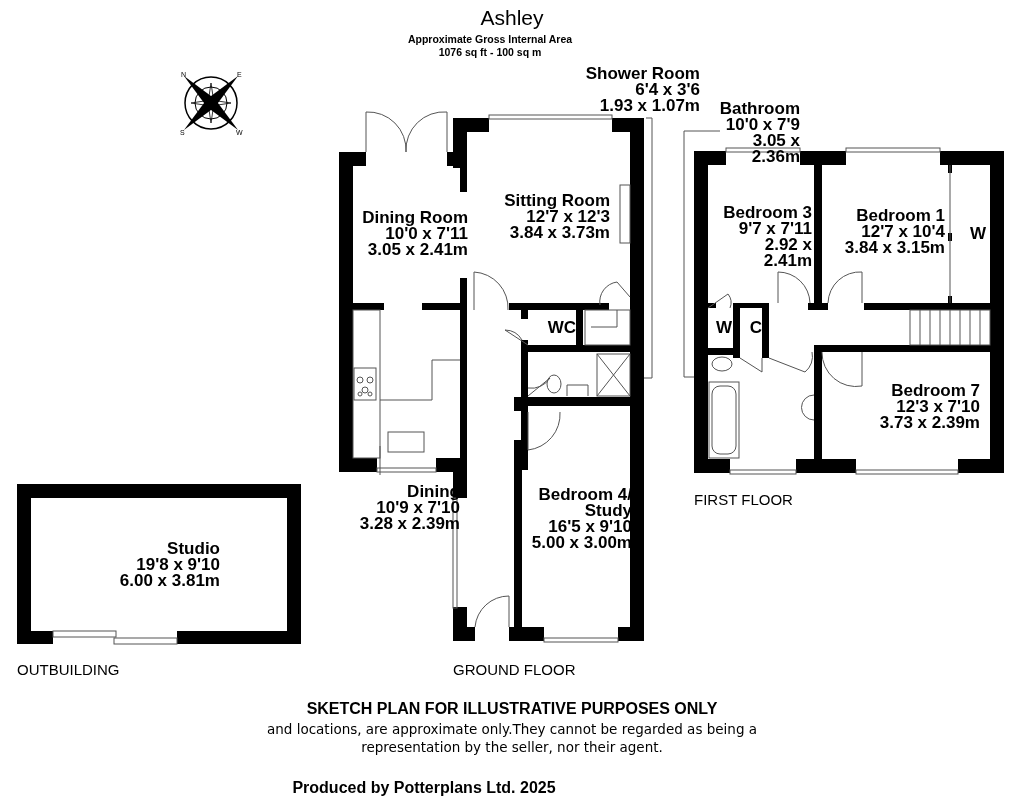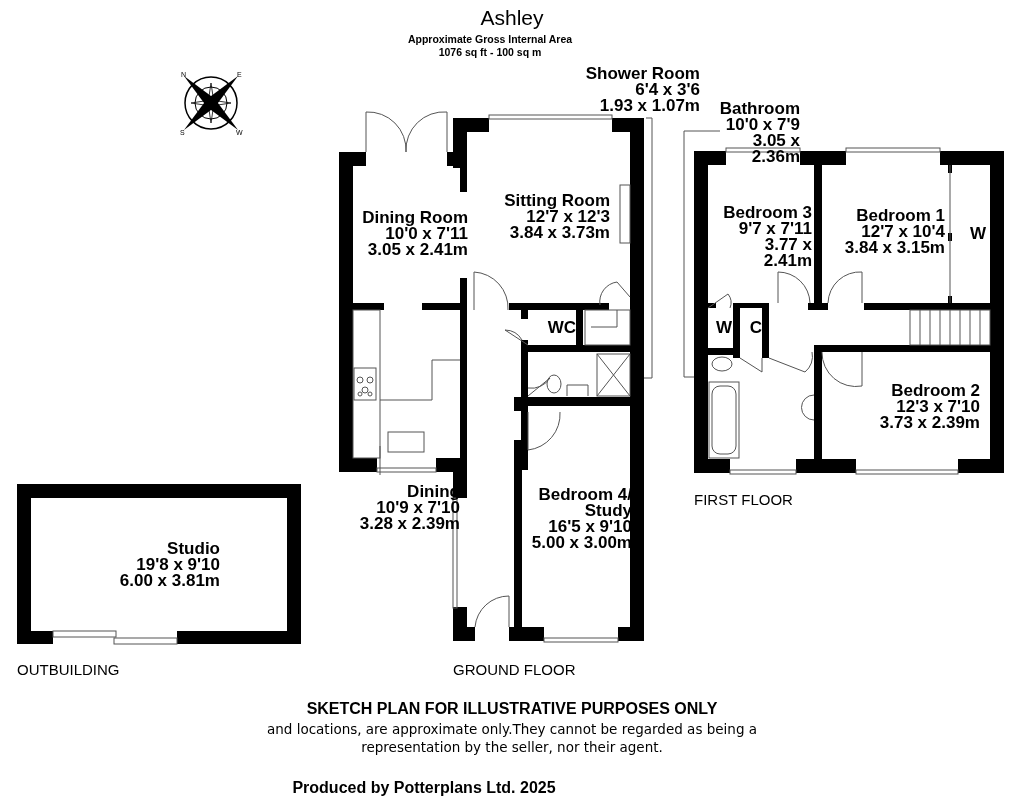--- a/index.html
+++ b/index.html
@@ -229,32 +229,32 @@
 <div class="abs floor" style="left:453px;top:661px">GROUND FLOOR</div>
 
 <div class="abs lbl" style="left:700px;top:101px;width:100px">
   <div>Bathroom</div>
   <div>10'0 x 7'9</div>
   <div>3.05 x 2.36m</div>
 </div>
 <div class="abs lbl" style="left:712px;top:205px;width:100px">
   <div>Bedroom 3</div>
   <div>9'7 x 7'11</div>
-  <div>3.77 x 2.41m</div>
+  <div>2.92 x 2.41m</div>
 </div>
 <div class="abs lbl" style="left:835px;top:208px;width:110px">
   <div>Bedroom 1</div>
   <div>12'7 x 10'4</div>
   <div>3.84 x 3.15m</div>
 </div>
 <div class="abs lbl" style="left:958px;top:226px;width:28px">W</div>
 <div class="abs lbl" style="left:710px;top:320px;width:22px">W</div>
 <div class="abs lbl" style="left:740px;top:320px;width:22px">C</div>
 <div class="abs lbl" style="left:850px;top:383px;width:130px">
-  <div>Bedroom 2</div>
+  <div>Bedroom 7</div>
   <div>12'3 x 7'10</div>
   <div>3.73 x 2.39m</div>
 </div>
 <div class="abs floor" style="left:694px;top:491px">FIRST FLOOR</div>
 
 <div class="abs lbl" style="left:100px;top:541px;width:120px">
   <div>Studio</div>
   <div>19'8 x 9'10</div>
   <div>6.00 x 3.81m</div>
 </div>

